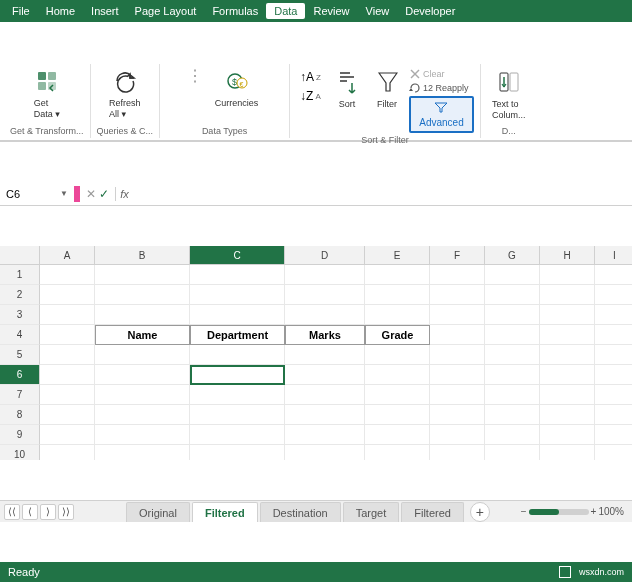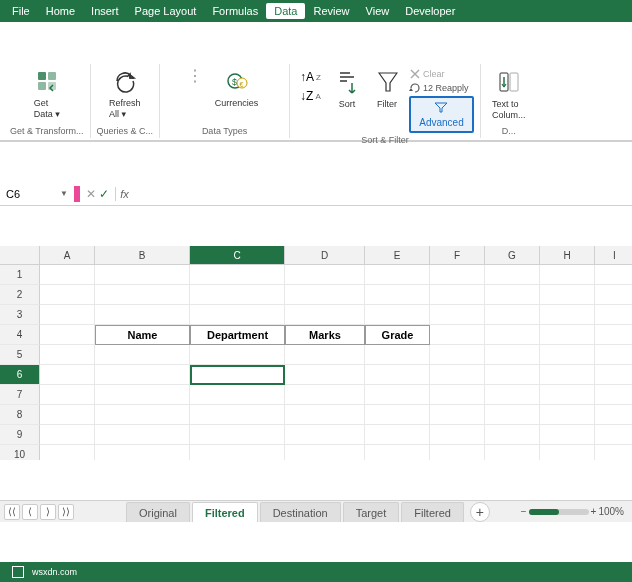--- a/index.html
+++ b/index.html
@@ -449,17 +449,18 @@
       <span style="cursor:pointer;">−</span>
       <div style="width:60px; height:6px; background:#d0d0d0; border-radius:3px;">
         <div style="width:50%; height:100%; background:#217346; border-radius:3px;"></div>
       </div>
       <span style="cursor:pointer;">+</span>
       <span>100%</span>
     </div>
   </div>
 
   <div class="status-bar">
+    <span class="status-ready">Ready</span>
     <span class="status-checkbox"></span>
     <span style="margin-left:8px; font-size:9px;">wsxdn.com</span>
   </div>
 
 </div>
 
 </body></html>

